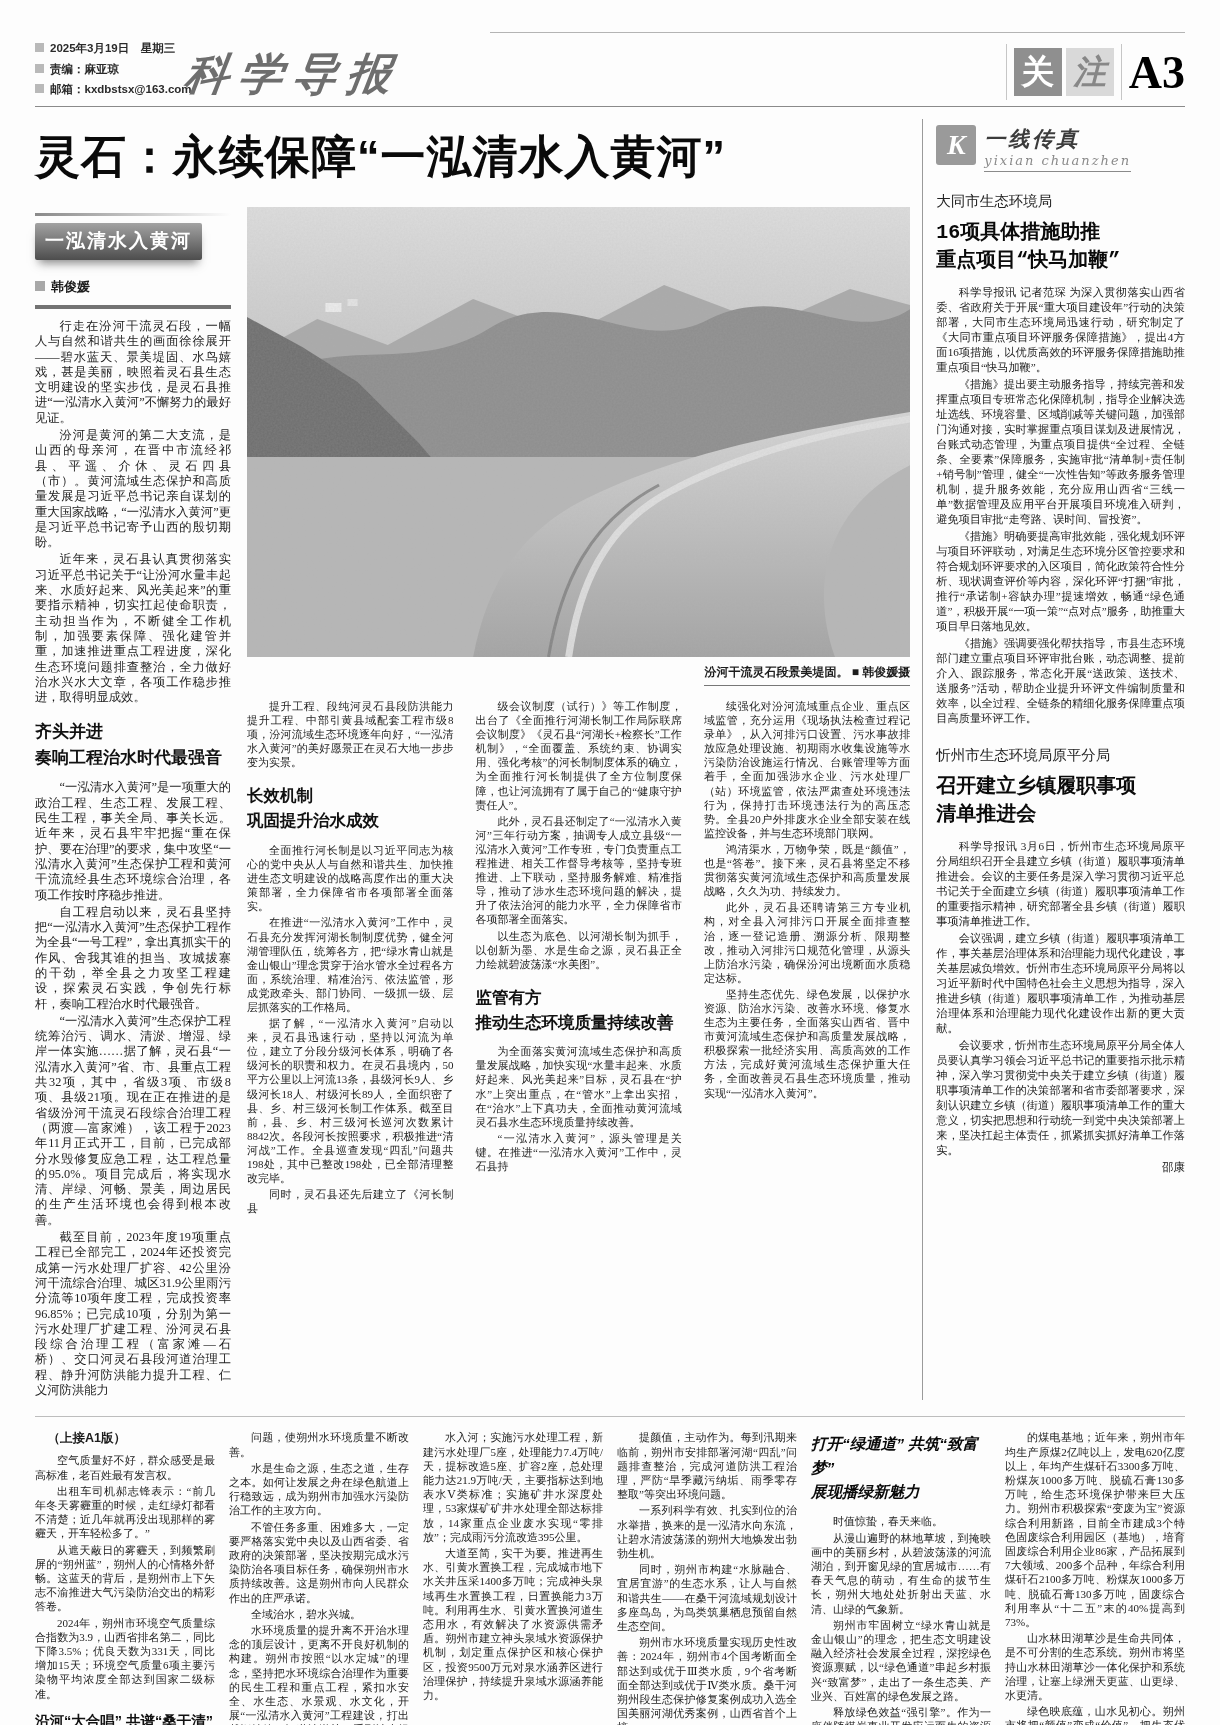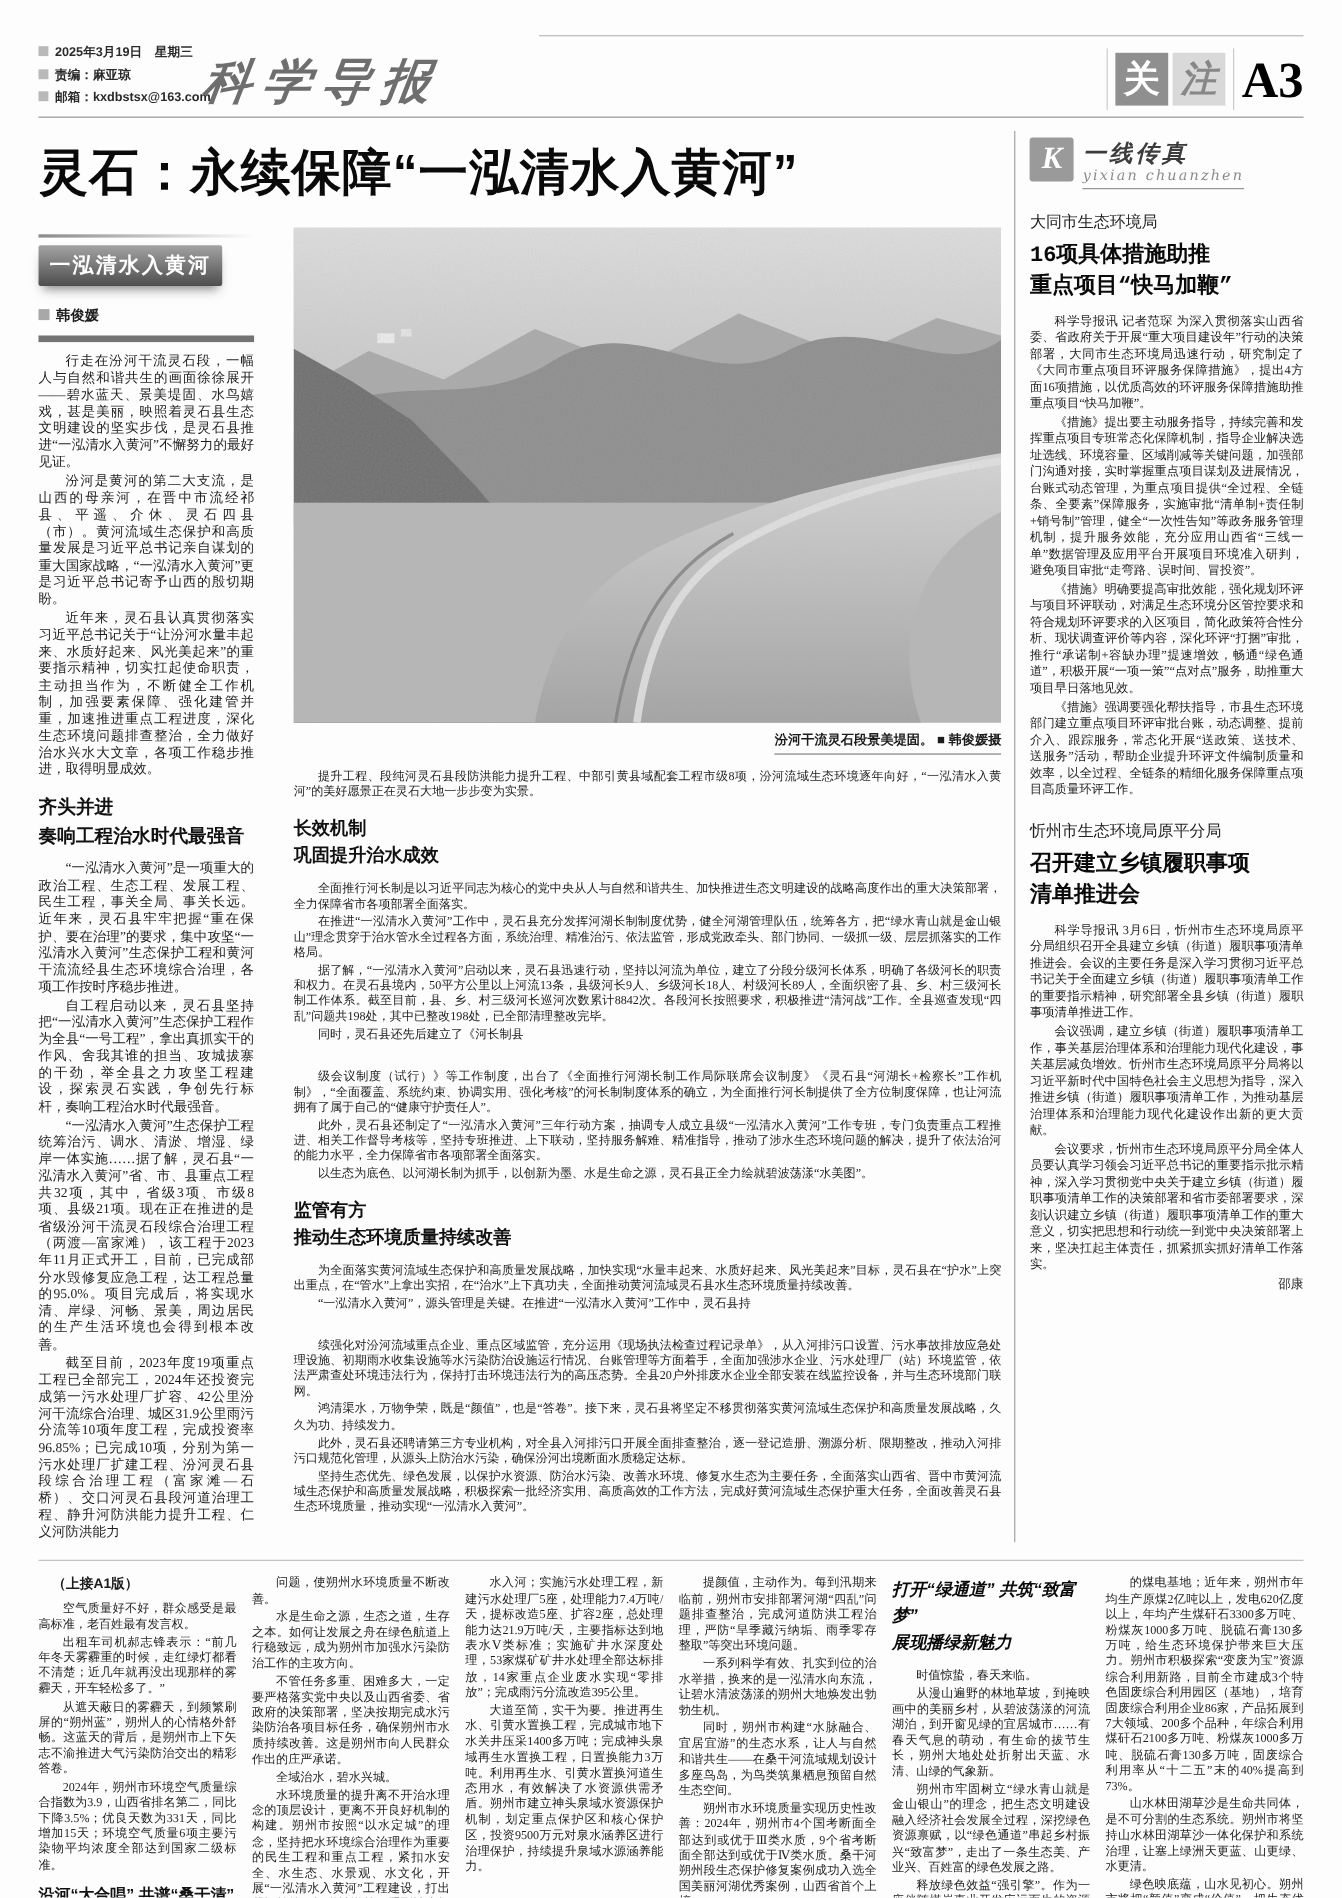--- a/index.html
+++ b/index.html
@@ -26,42 +26,42 @@
   .page-no{font-family:"Liberation Serif",serif;font-weight:bold;font-size:46px;color:#000;}
 
   
   .content{display:flex;margin-top:12px;}
   .main{width:880px;}
   .sidebar{width:250px;margin-left:12px;padding-left:13px;border-left:1px solid #9a9a9a;}
 
   .main-headline{font-family:"Liberation Sans",sans-serif;font-weight:900;font-size:45px;
                  letter-spacing:1px;margin:8px 0 20px;white-space:nowrap;color:#0a0a0a;}
 
-  .main-body{display:grid;grid-template-columns:196px 1fr;column-gap:36px;}
+  .main-body{display:grid;grid-template-columns:196px 1fr;column-gap:16px;}
 
   .badge-rule{height:3px;background:linear-gradient(90deg,#8a8a8a,rgba(200,200,200,0));margin:4px 0 7px;}
   .badge{display:inline-block;background:linear-gradient(180deg,#a3a3a3,#4d4d4d);color:#fff;
          font-family:"Liberation Sans",sans-serif;font-weight:bold;font-size:19px;
          letter-spacing:2px;padding:5px 10px 6px;border-radius:2px;
          box-shadow:0 7px 9px -4px rgba(110,110,110,.85);}
   .byline{font-family:"Liberation Sans",sans-serif;font-weight:bold;font-size:13px;
-          margin:18px 0 0;border-bottom:6px solid #737373;padding-bottom:9px;}
+          margin:18px 0 0;border-bottom:4px solid #737373;padding-bottom:9px;}
   .byline .sq{width:10px;height:10px;background:#a8a8a8;}
 
   .para{font-size:12.3px;line-height:15.3px;text-align:justify;text-indent:2em;margin:0 0 2px;}
   .subhead{font-family:"Liberation Sans",sans-serif;font-weight:bold;font-size:17px;
            line-height:1.5;margin:14px 0 10px;text-indent:0;color:#111;}
   .col0{padding-top:2px;}
   .col0 .para:first-of-type{margin-top:10px;}
 
   .photo{width:100%;height:450px;display:block;background:#cccccc;}
   .caption{font-family:"Liberation Sans",sans-serif;font-weight:bold;font-size:12px;
            text-align:right;margin:7px 0 13px;}
   .caption-inner{display:inline-block;border-bottom:1px solid #777;padding-bottom:4px;}
-  .under-cols{display:flex;gap:22px;flex-direction:column;}
+  .under-cols{display:flex;gap:22px;}
   .ucol{flex:1;min-width:0;}
   .ucol .para{font-size:11px;line-height:14.1px;}
   .ucol .subhead{font-size:16.5px;}
 
   
   .brand{display:flex;align-items:flex-start;gap:8px;margin-top:6px;}
   .brand-k{width:40px;height:40px;background:#9a9a9a;color:#fff;font-family:"Liberation Serif",serif;
            font-weight:bold;font-style:italic;font-size:28px;display:flex;align-items:center;
            justify-content:center;border-radius:3px;flex:0 0 auto;}
   .brand-text{border-bottom:1px solid #8a8a8a;padding-bottom:3px;}

